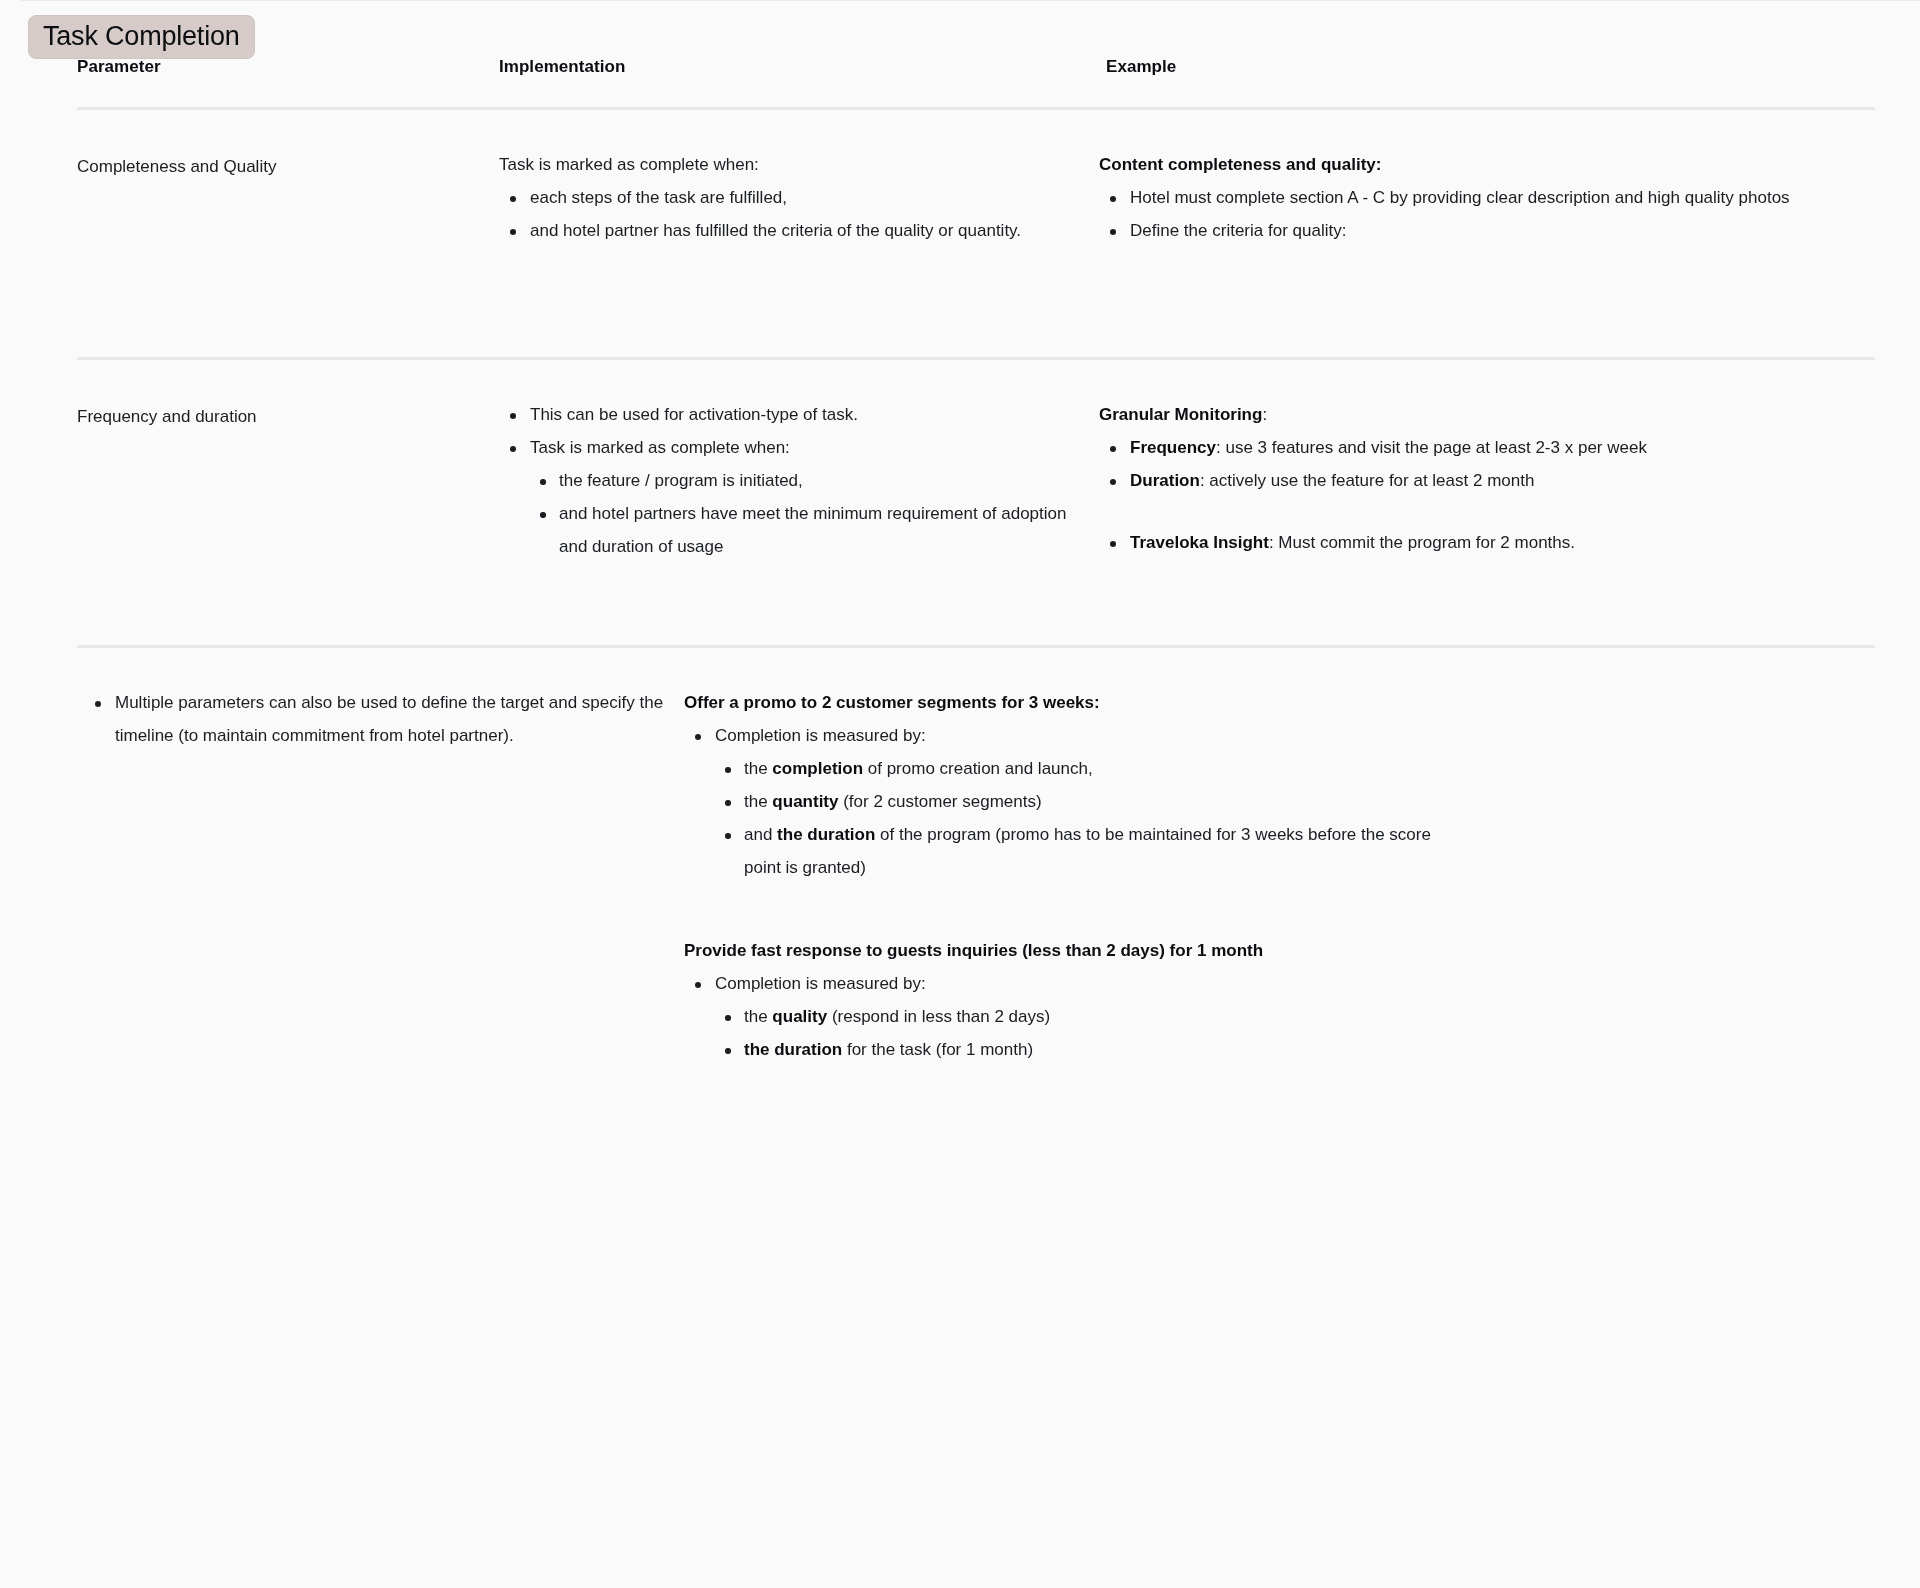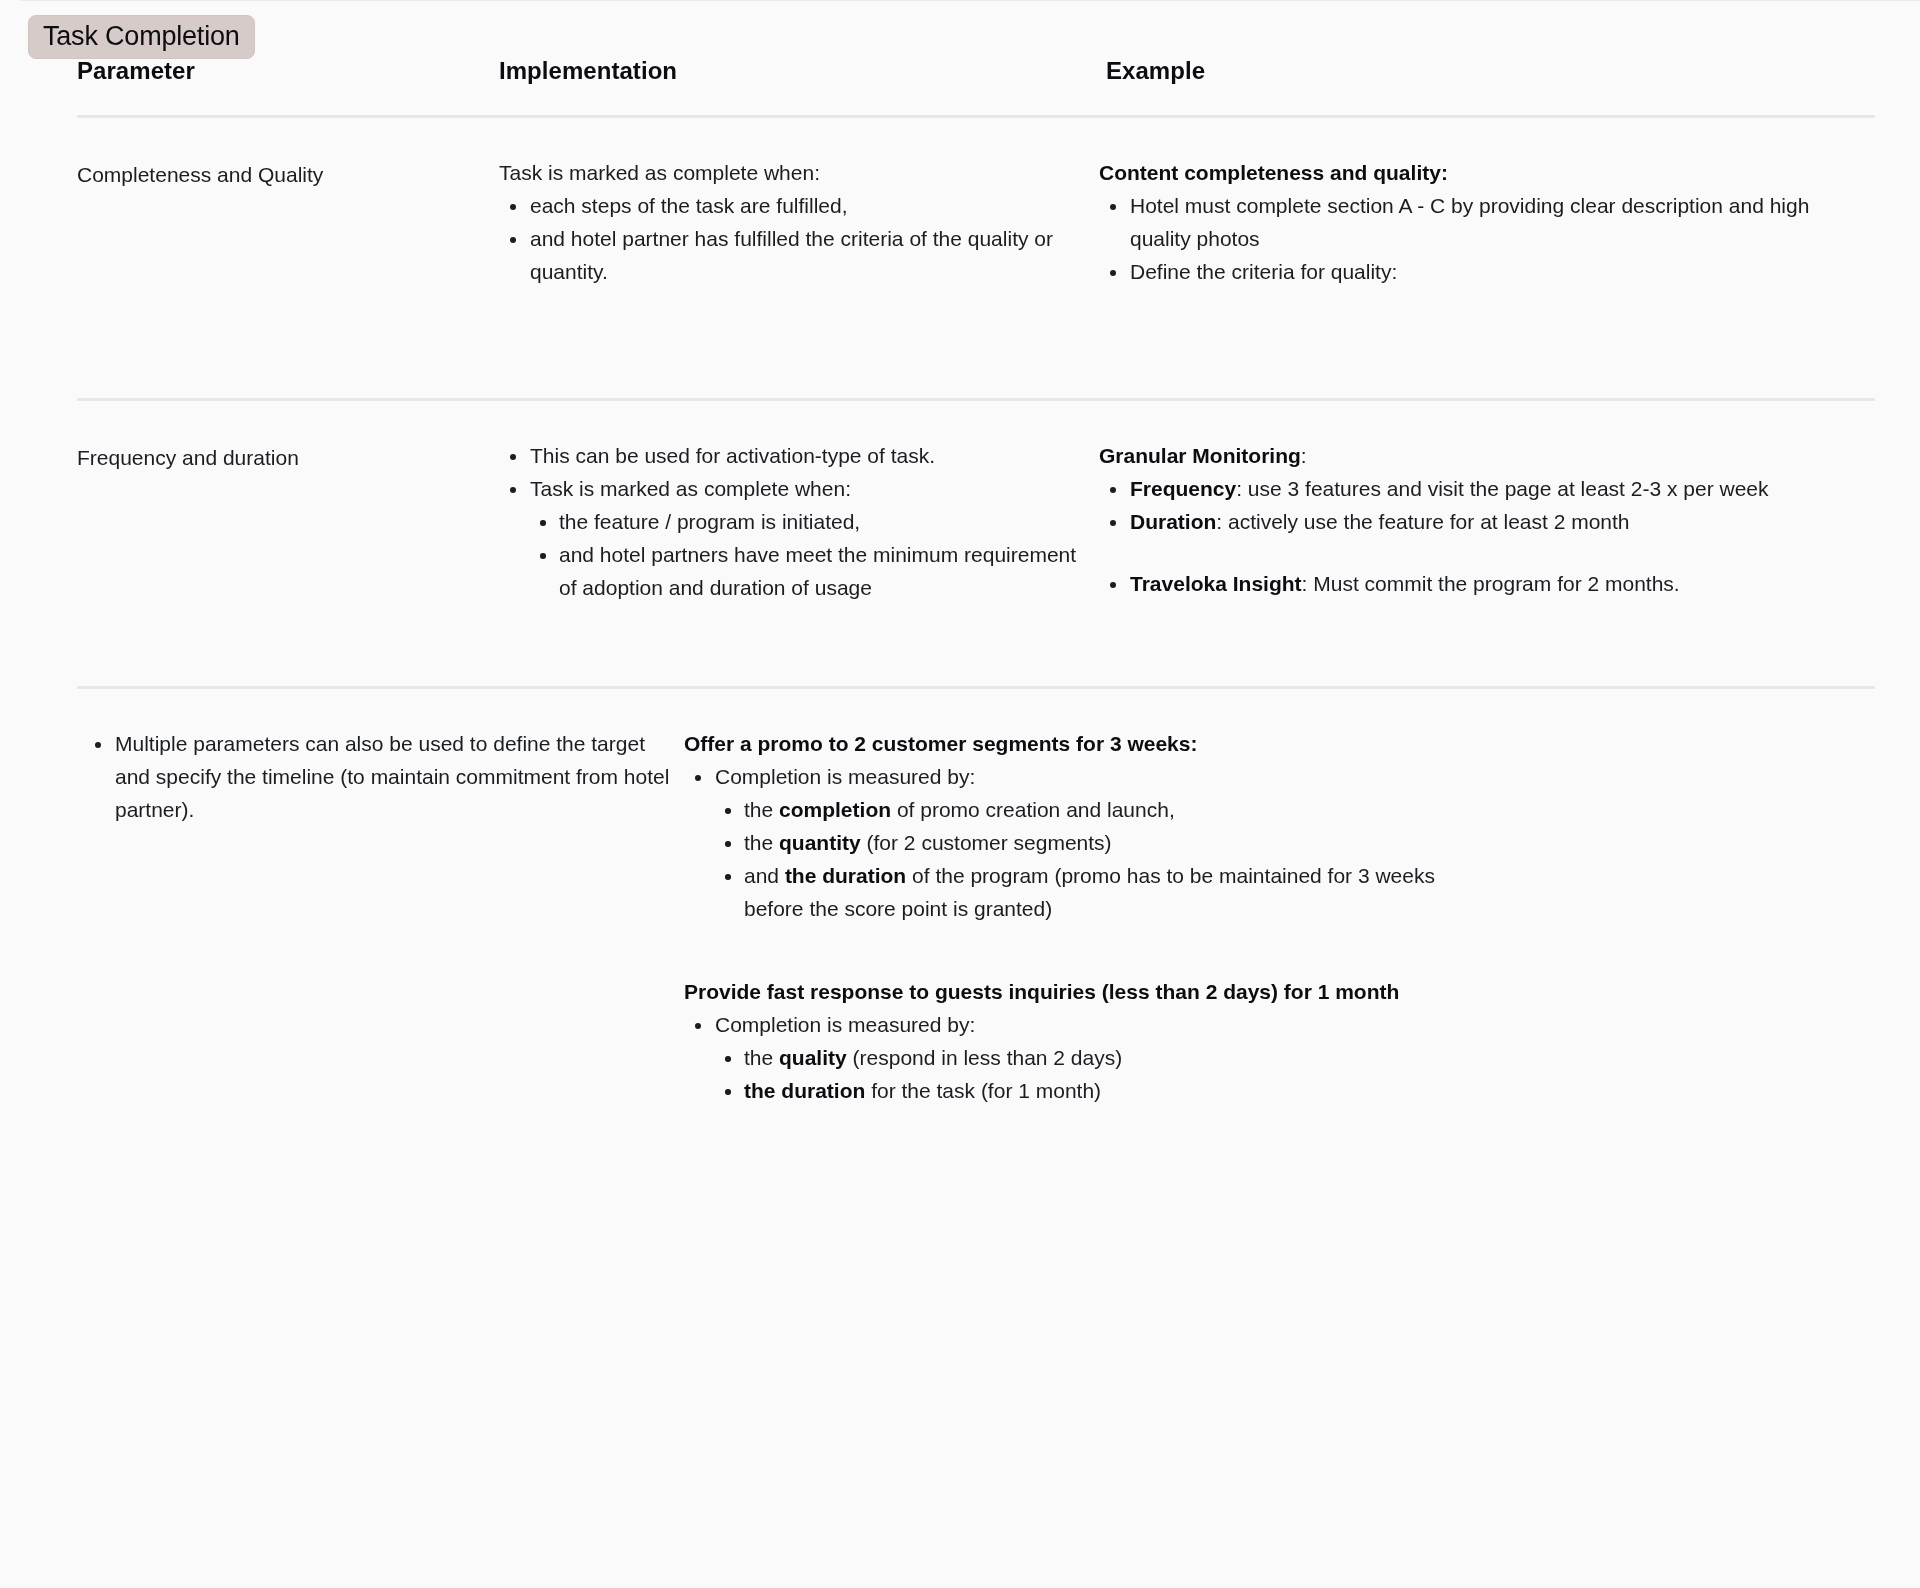--- a/index.html
+++ b/index.html
@@ -50,38 +50,38 @@
   .thead {
     display: flex;
     border-bottom: 3px solid #e8e6e6;
     padding-bottom: 30px;
   }
   .col-param  { width: 415px; flex: 0 0 415px; }
   .col-impl   { width: 595px; flex: 0 0 595px; }
   .col-exam   { width: 788px; flex: 0 0 788px; }
 
   .th {
-    font-size: 24px;
+    font-size: 17px;
     font-weight: bold;
     color: #0b0d10;
     letter-spacing: 0.05px;
   }
   .th.impl { padding-left: 7px; }
   .th.exam { padding-left: 12px; }
 
   .trow {
     display: flex;
     border-bottom: 3px solid #e8e6e6;
     box-sizing: border-box;
   }
   .trow.last { border-bottom: none; }
   .trow > div { box-sizing: border-box; }
 
   .cell {
-    font-size: 21px;
+    font-size: 17px;
     line-height: 33px;
     color: #1a1d21;
     padding-top: 38px;
   }
   .cell.param { padding-top: 40px; }
   .cell.impl  { padding-left: 7px; }
   .cell.exam  { padding-left: 12px; }
 
   .row1 .cell { padding-bottom: 110px; }
   .row2 .cell { padding-bottom: 82px; }

